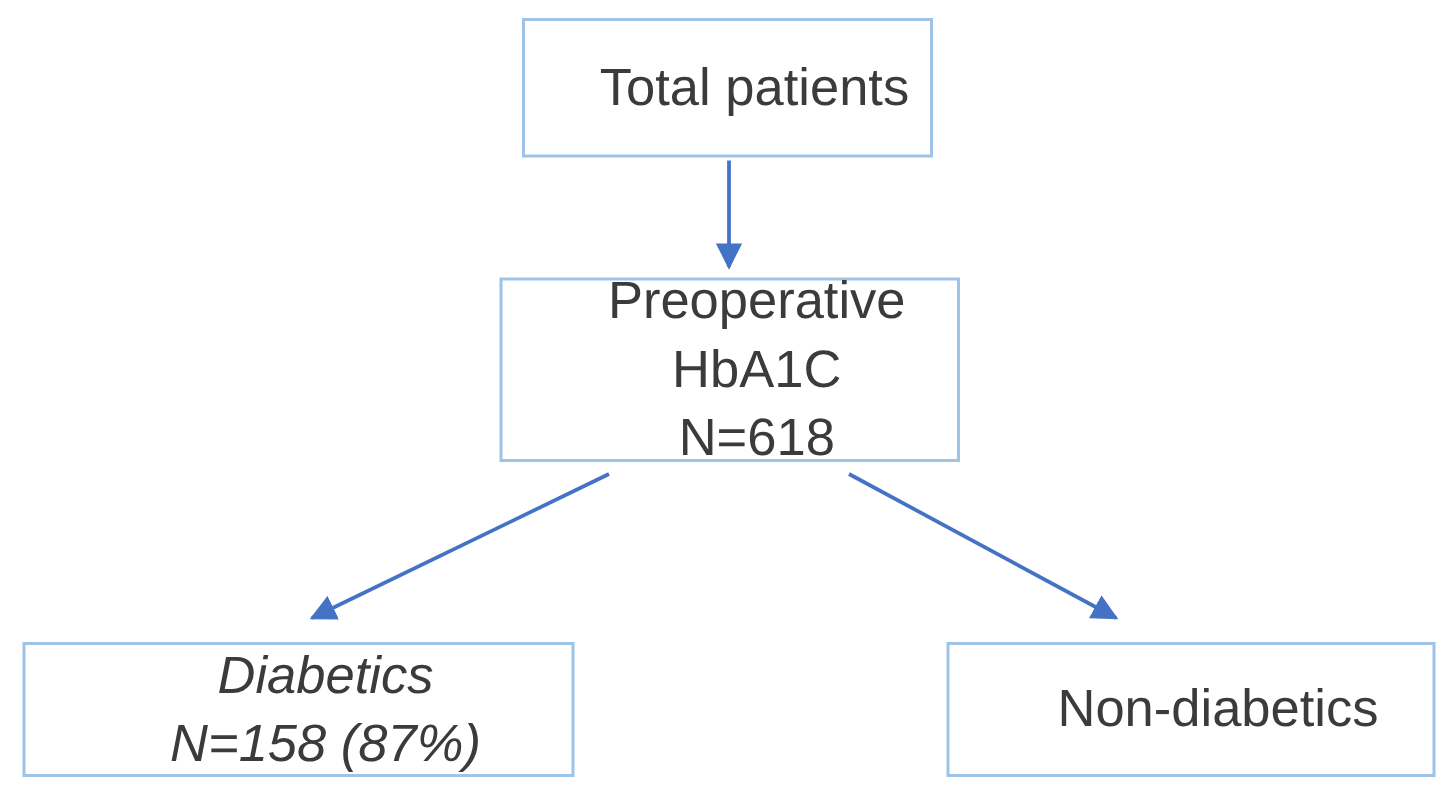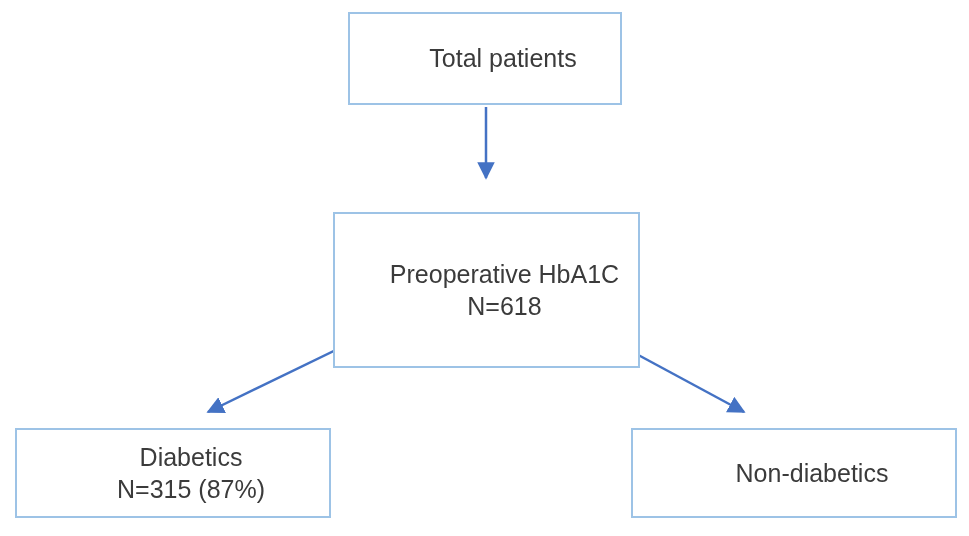--- a/index.html
+++ b/index.html
@@ -19,27 +19,27 @@
     position: absolute;
     box-sizing: border-box;
     border: 2px solid var(--box-border, #9dc3e6);
     background: var(--box-fill, #ffffff);
     display: flex;
     flex-direction: column;
     align-items: center;
     justify-content: center;
     text-align: center;
     color: var(--text, #3b3b3b);
-    font-size: 25px;
+    font-size: 35px;
     line-height: 1.3;
     padding-left: 36px;
   }
   .node-total        { left: 348px; top: 12px;  width: 274px; height: 93px; }
-  .node-hba1c        { left: 333px; top: 185px; width: 307px; height: 156px; margin-top: 27px; }
-  .node-diabetics    { left: 15px;  top: 428px; width: 316px; height: 90px; }
+  .node-hba1c        { left: 333px; top: 185px; width: 307px; height: 123px; }
+  .node-diabetics    { left: 15px;  top: 428px; width: 368px; height: 90px; font-style: italic; }
   .node-nondiabetics { left: 631px; top: 428px; width: 326px; height: 90px; }
   .arrows {
     position: absolute;
     left: 0; top: 0;
     width: 969px;
     height: 536px;
     pointer-events: none;
   }
   .arrows line {
     stroke: var(--arrow, #4472c4);
@@ -69,20 +69,20 @@
     <div>Total patients</div>
   </div>
 
   <div class="node node-hba1c">
     <div>Preoperative HbA1C</div>
     <div>N=618</div>
   </div>
 
   <div class="node node-diabetics">
     <div>Diabetics</div>
-    <div>N=315 (87%)</div>
+    <div>N=158 (87%)</div>
   </div>
 
   <div class="node node-nondiabetics">
     <div>Non-diabetics</div>
   </div>
 
 </div>
 
 </body></html>

